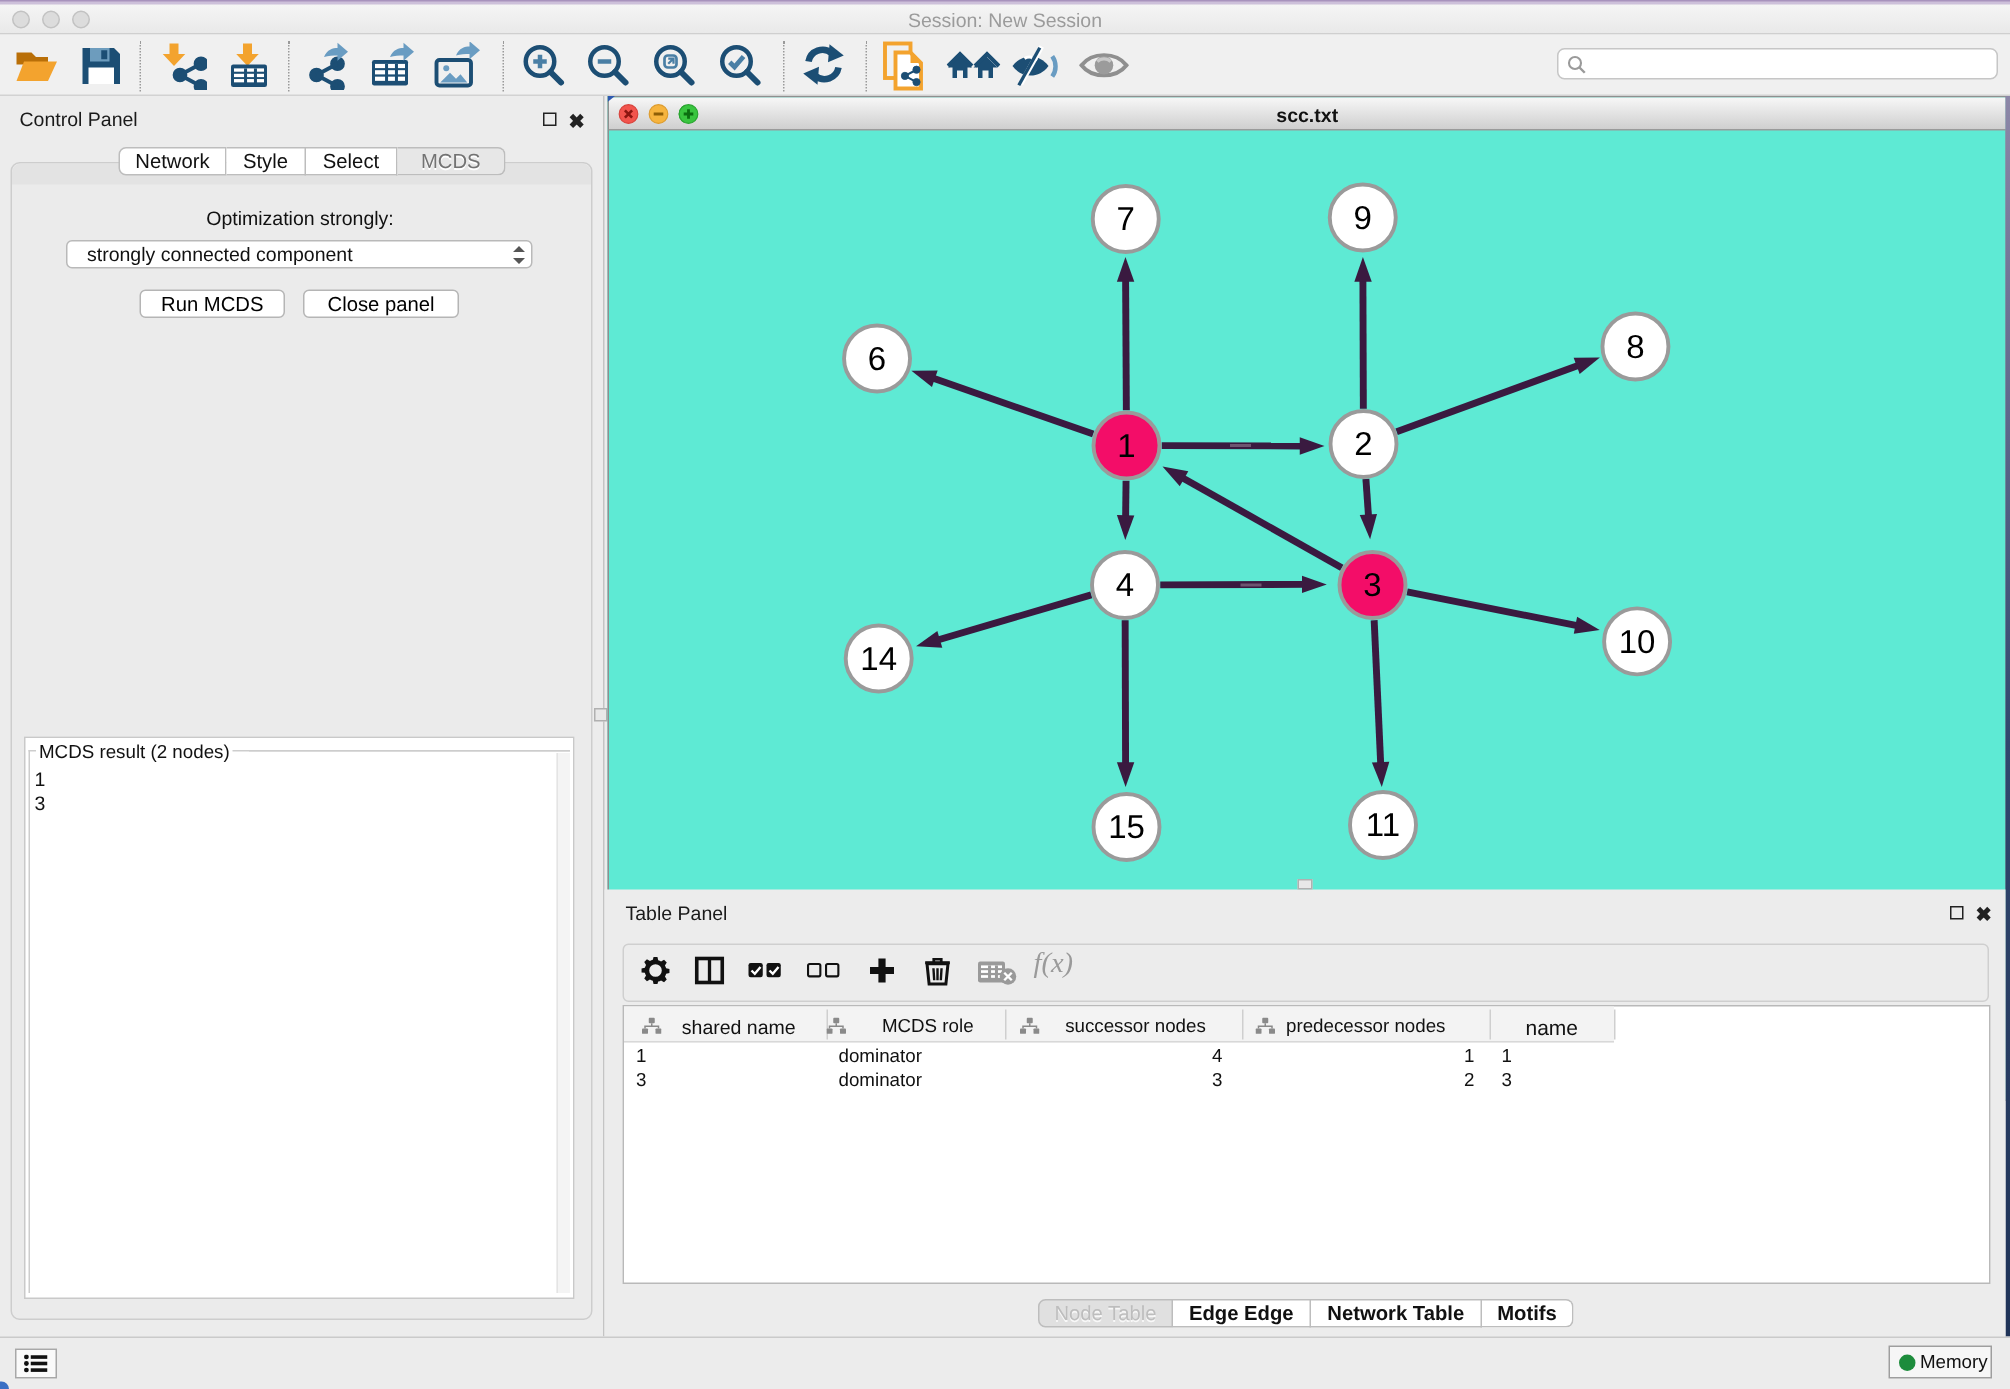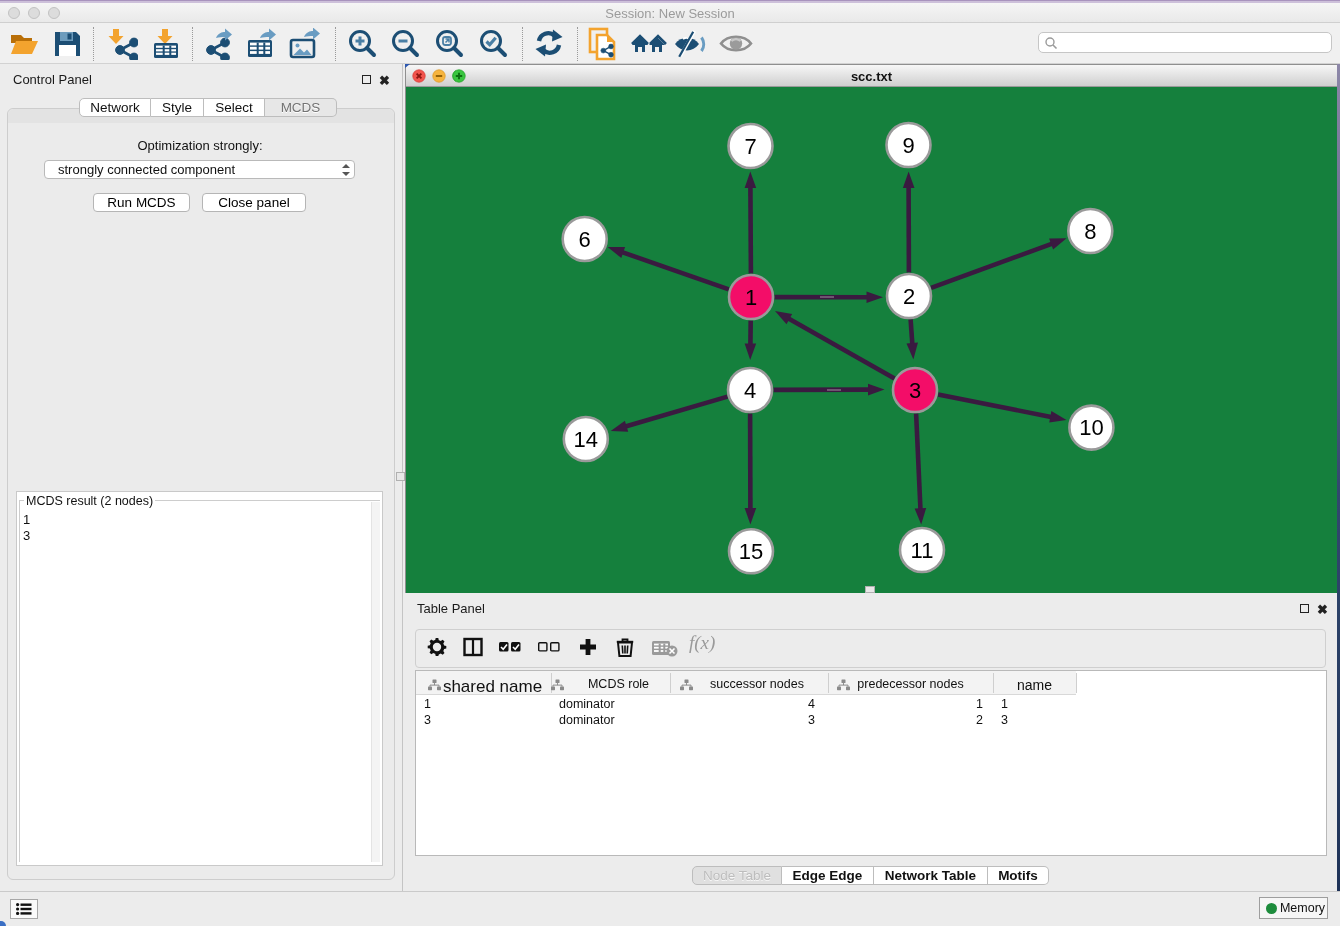--- a/index.html
+++ b/index.html
@@ -168,21 +168,21 @@
 <div style="position:absolute;left:16px;top:491px;width:367px;height:375px;background:#fff;border:1px solid #c9c9c9"></div>
 <div style="position:absolute;left:19px;top:500px;width:361px;height:362px;border:1px solid #cdcdcd;border-bottom:none;border-right:none"></div>
 <div style="position:absolute;left:166px;top:500px;width:214px;height:1px;background:#cdcdcd"></div>
 <div style="position:absolute;left:24px;top:494px;font-size:12.5px;background:#fff;padding:0 2px;color:#111">MCDS result (2 nodes)</div>
 <div style="position:absolute;left:23px;top:512px;font-size:13px;line-height:16px;color:#111">1<br>3</div>
 <div style="position:absolute;left:371px;top:502px;width:9px;height:360px;background:#f4f4f4;border-left:1px solid #e4e4e4"></div>
 
 <div style="position:absolute;left:402px;top:64px;width:1px;height:827px;background:#c4c4c4"></div>
 <div style="position:absolute;left:396px;top:472px;width:9px;height:9px;background:#e8e8e8;border:1px solid #b0b0b0"></div>
 
-<div style="position:absolute;left:405px;top:64px;width:933px;height:670px;border:1px solid #8f8f8f;background:#15803d">
+<div style="position:absolute;left:405px;top:64px;width:933px;height:670px;border:1px solid #8f8f8f;background:#5eead4">
 <div style="position:absolute;left:0;top:0;width:931px;height:22px;background:linear-gradient(#f7f7f7,#cfcfcf);border-bottom:1px solid #9a9a9a"></div>
 <div style="position:absolute;left:0;top:4px;width:931px;text-align:center;font-size:13px;font-weight:700;color:#111">scc.txt</div>
 <svg width="44" height="14" viewBox="0 0 44 14" style="position:absolute;left:6px;top:4px">
 <circle cx="7" cy="7" r="6.2" fill="#f2544d" stroke="#d8433c" stroke-width="0.8"></circle>
 <path d="M4.6 4.6 l4.8 4.8 M9.4 4.6 l-4.8 4.8" stroke="#8c1510" stroke-width="1.8"></path>
 <circle cx="27" cy="7" r="6.2" fill="#f6b43e" stroke="#dd9c2e" stroke-width="0.8"></circle>
 <path d="M23.8 7 h6.4" stroke="#8e5e06" stroke-width="1.9"></path>
 <circle cx="47" cy="7" r="6.2" fill="#39c53f" stroke="#2aa530" stroke-width="0.8"></circle>
 </svg>
 <svg width="14" height="14" viewBox="0 0 14 14" style="position:absolute;left:46px;top:4px">
@@ -339,21 +339,21 @@
       </g>
     </svg></div>
 <div style="position:absolute;left:837px;top:677px"><svg width="13" height="12" viewBox="0 0 13 12">
       <g fill="#8a8a8a">
         <rect x="4.5" y="0.5" width="4" height="3.6" rx="0.6"></rect>
         <rect x="0" y="7.6" width="4" height="3.6" rx="0.6"></rect>
         <rect x="9" y="7.6" width="4" height="3.6" rx="0.6"></rect>
         <path d="M6.5 4.1 v2 M2 7.6 v-1.5 h9 v1.5" stroke="#8a8a8a" stroke-width="1" fill="none"></path>
       </g>
     </svg></div>
-<div style="position:absolute;left:416px;top:677px;width:135px;text-align:center;font-size:17px;color:#111;padding-left:18px;box-sizing:border-box">shared name</div>
+<div style="position:absolute;left:416px;top:677px;width:135px;text-align:center;font-size:13px;color:#111;padding-left:18px;box-sizing:border-box">shared name</div>
 <div style="position:absolute;left:551px;top:677px;width:119px;text-align:center;font-size:12.5px;color:#111;padding-left:16px;box-sizing:border-box">MCDS role</div>
 <div style="position:absolute;left:670px;top:677px;width:158px;text-align:center;font-size:12.5px;color:#111;padding-left:16px;box-sizing:border-box">successor nodes</div>
 <div style="position:absolute;left:828px;top:677px;width:165px;text-align:center;font-size:12.5px;color:#111;box-sizing:border-box">predecessor nodes</div>
 <div style="position:absolute;left:993px;top:677px;width:83px;text-align:center;font-size:14px;color:#111">name</div>
 
 <div style="position:absolute;left:424px;top:697px;font-size:12.5px;color:#111">1</div>
 <div style="position:absolute;left:559px;top:697px;font-size:12.5px;color:#111">dominator</div>
 <div style="position:absolute;left:670px;top:697px;width:145px;text-align:right;font-size:12.5px;color:#111">4</div>
 <div style="position:absolute;left:828px;top:697px;width:155px;text-align:right;font-size:12.5px;color:#111">1</div>
 <div style="position:absolute;left:1001px;top:697px;font-size:12.5px;color:#111">1</div>

